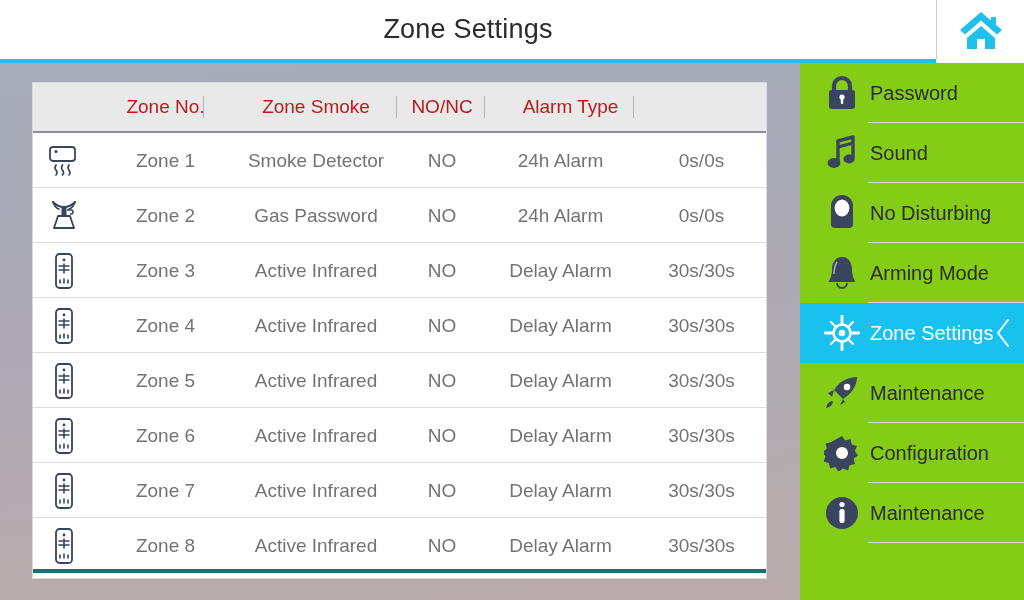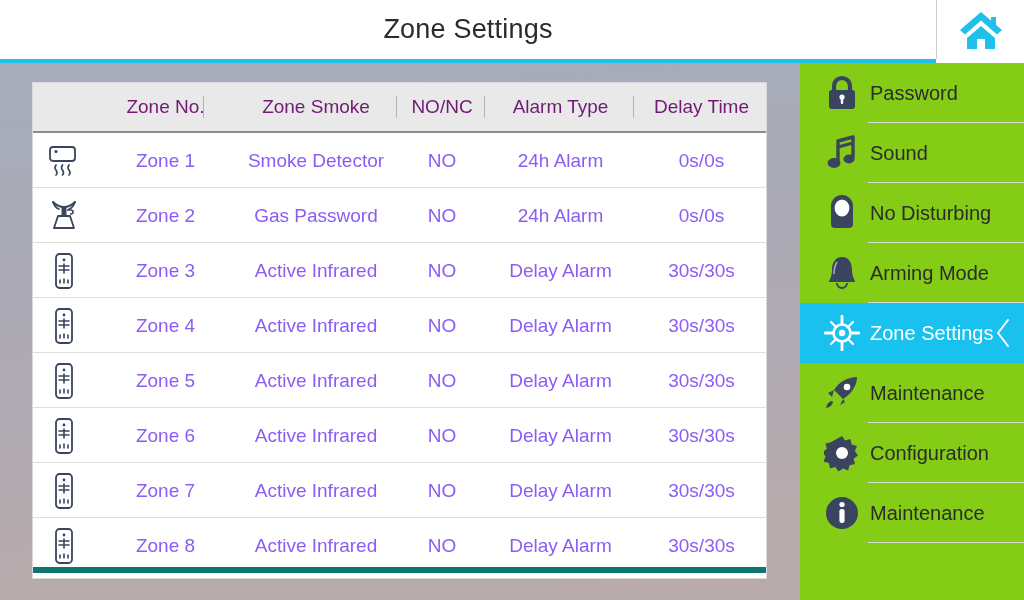--- a/index.html
+++ b/index.html
@@ -49,37 +49,37 @@
     box-shadow:0 0 0 1px rgba(255,255,255,.55);
     overflow:hidden;
   }
   #table-header{
     position:relative; height:50px; background:#e9e9e9;
     border-bottom:2px solid #8c8c94;
   }
   .hcell{
     position:absolute; top:0; height:48px;
     display:flex; align-items:center; justify-content:center;
-    font-size:19px; color:#701a75; white-space:nowrap;
+    font-size:19px; color:#b91c1c; white-space:nowrap;
   }
   .hsep{
     position:absolute; top:13px; width:1px; height:22px; background:#b4b4b4;
   }
 
   #table-body{ position:relative; }
   .row{
     position:relative; height:55px;
     border-bottom:1px solid #dedede;
     display:block;
   }
-  .row:last-child{ border-bottom:6px solid #0f766e; }
+  .row:last-child{ border-bottom:4px solid #0f766e; }
   .cell{
     position:absolute; top:0; height:55px;
     display:flex; align-items:center; justify-content:center;
-    font-size:19px; color:#8b5cf6; white-space:nowrap;
+    font-size:19px; color:#737373; white-space:nowrap;
   }
   .rowicon{
     position:absolute; left:0; top:0; width:62px; height:55px;
     display:flex; align-items:center; justify-content:center;
   }
 
   
   #sidebar{
     position:absolute; left:800px; top:63px; width:224px; height:537px;
     background:#84cc16;
@@ -129,23 +129,22 @@
 
 <div id="table-panel">
 
   <div id="table-header">
     <div class="hcell" style="left:62px;width:141px;">Zone No.</div>
     <div class="hsep" style="left:170px;"></div>
     <div class="hcell" style="left:203px;width:160px;">Zone Smoke</div>
     <div class="hsep" style="left:363px;"></div>
     <div class="hcell" style="left:367px;width:84px;">NO/NC</div>
     <div class="hsep" style="left:451px;"></div>
-    <div class="hcell" style="left:455px;width:145px;">Alarm Type</div>
+    <div class="hcell" style="left:465px;width:145px;">Alarm Type</div>
     <div class="hsep" style="left:600px;"></div>
-    <div class="hcell" style="left:604px;width:129px;">Delay Time</div>
   </div>
 
   <div id="table-body">
       <div class="row">
         <div class="rowicon">
           <svg width="30" height="34" viewBox="0 0 30 34">
         <path d="M4 3 h19 a3 3 0 0 1 3 3 v8 a3 3 0 0 1 -3 3 h-19 a3 3 0 0 1 -3 -3 v-8 a3 3 0 0 1 3 -3 z" fill="none" stroke="#39455e" stroke-width="1.8"></path>
         <circle cx="7" cy="7.5" r="1.6" fill="#39455e"></circle>
         <path d="M7 21 q-2 3 0 5 q2 3 0 5" fill="none" stroke="#39455e" stroke-width="1.7" stroke-linecap="round"></path>
         <path d="M13.5 21 q-2 3 0 5 q2 3 0 5" fill="none" stroke="#39455e" stroke-width="1.7" stroke-linecap="round"></path>

